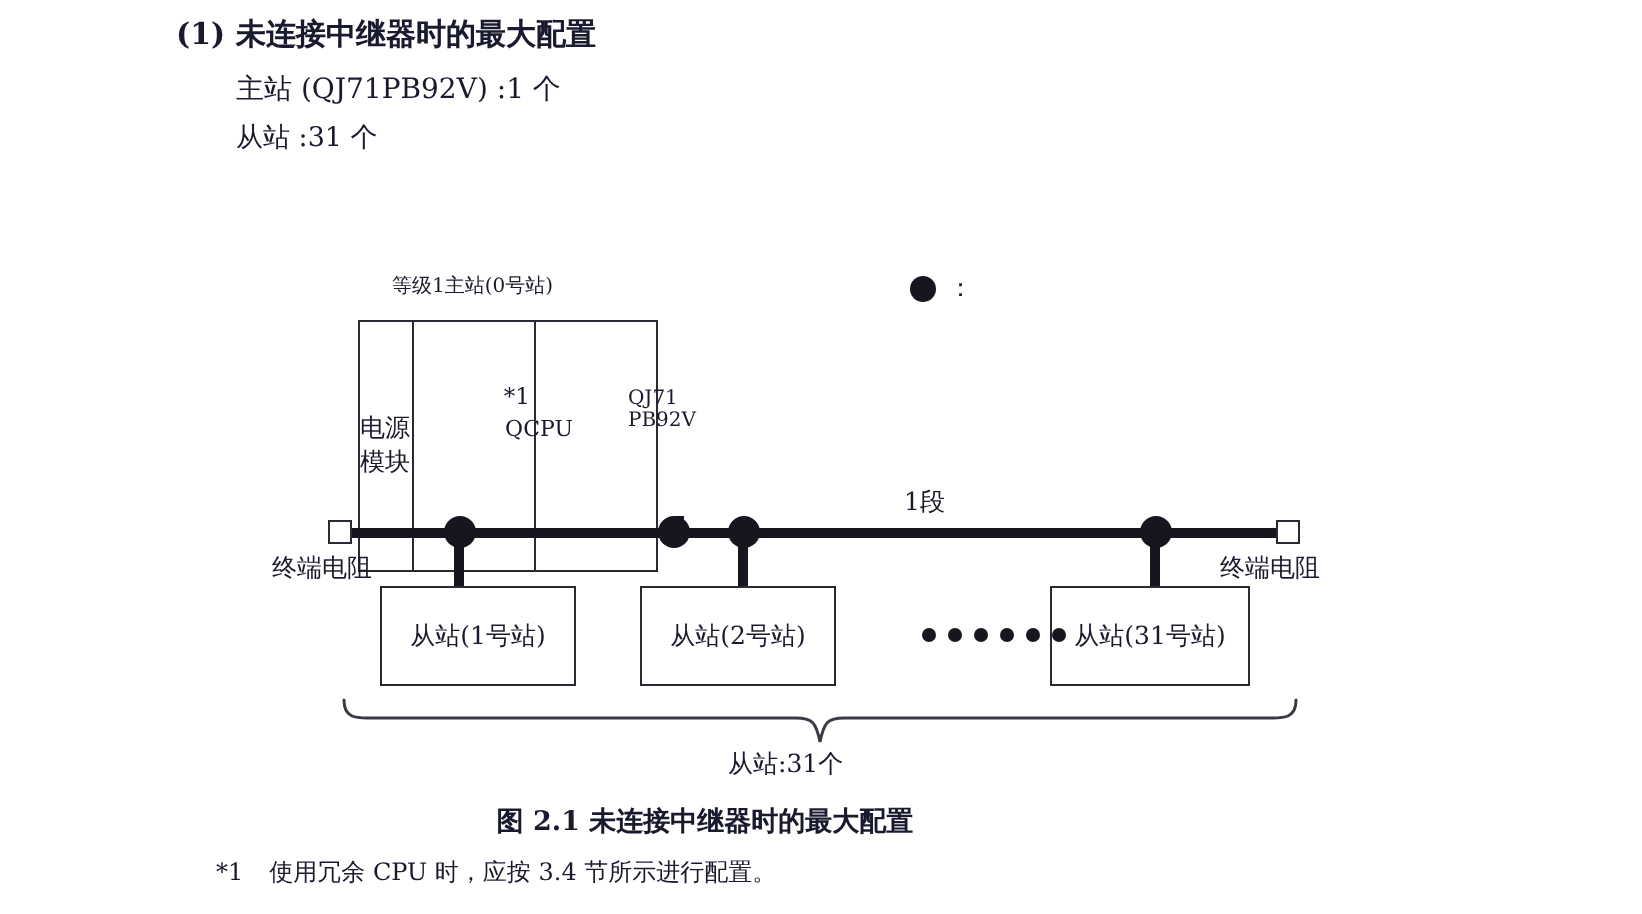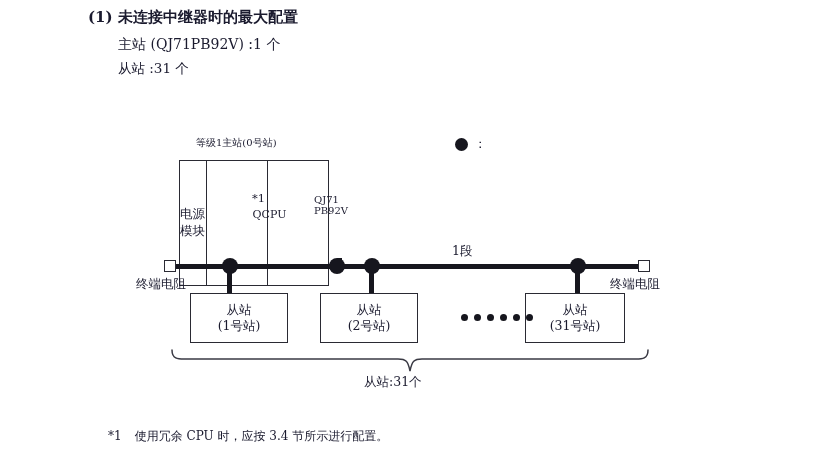--- a/index.html
+++ b/index.html
@@ -131,21 +131,21 @@
     background: #16161e;
   }
 
   
   .slave-box {
     height: 50px;
     border: 1.4px solid #2a2a33;
     box-sizing: border-box;
     top: 293px;
     display: flex;
-    flex-direction: column;
+    flex-direction: row;
     align-items: center;
     justify-content: center;
     font-size: 12.5px;
     line-height: 1.25;
     background: #ffffff;
     white-space: nowrap;
   }
 
   #ellipsis-dots {
     left: 461px; top: 314px;
@@ -254,17 +254,18 @@
   </div>
 
   <div class="abs" id="brace-wrap">
     <svg width="480" height="26" viewBox="0 0 480 26" fill="none">
       <path d="M2 2 C2 11, 8 11, 14 11 L228 11 C236 11, 238 13, 240 23
                C242 13, 244 11, 252 11 L466 11 C472 11, 478 11, 478 2" stroke="#3a3a44" stroke-width="1.5" fill="none" stroke-linecap="round"></path>
     </svg>
   </div>
   <div class="abs" id="brace-label">从站:31个</div>
 
+  <div class="abs" id="figure-caption">图 2.1  未连接中继器时的最大配置</div>
   <div class="abs" id="footnote">
     <span class="fn-mark">*1</span><span>使用冗余 CPU 时，应按 3.4 节所示进行配置。</span>
   </div>
 
 </div>
 
 </body></html>

